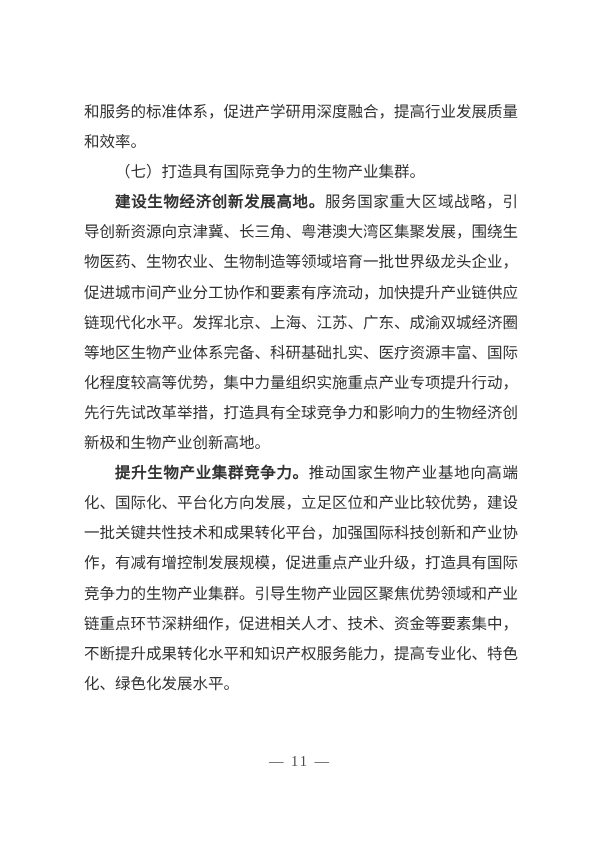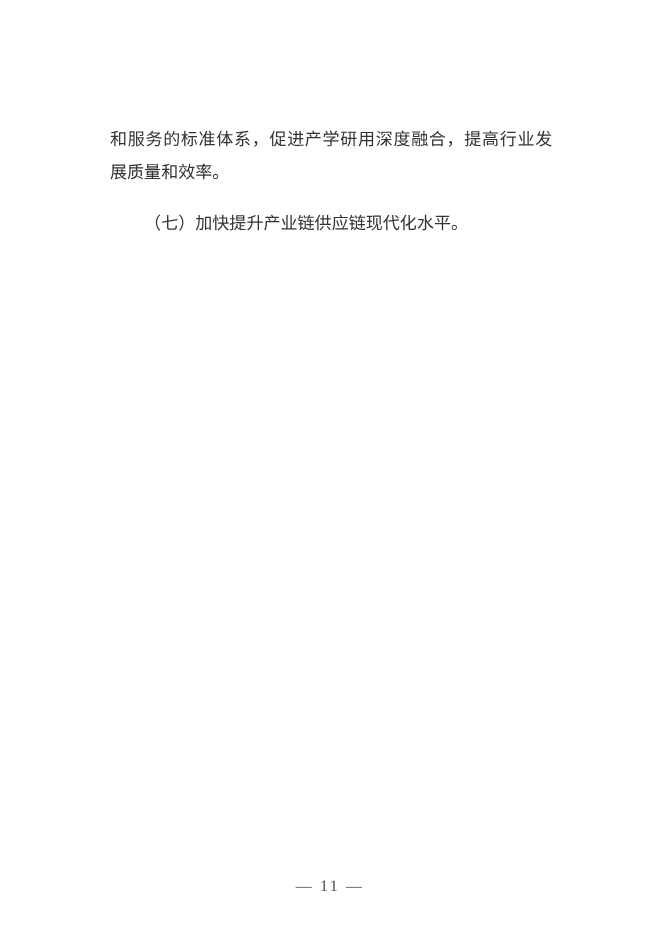--- a/index.html
+++ b/index.html
@@ -24,47 +24,49 @@
     left: 84px;
     top: 97px;
     width: 434px;
     color: #333333;
     font-size: 15.5px;
     line-height: 30.1px;
     text-align: justify;
     text-justify: inter-ideograph;
   }
   .para {
-    margin: 16px;
+    margin: 0;
     padding: 0;
     text-indent: 2em;
   }
   .para.continuation {
     text-indent: 0;
   }
   .para b {
     font-weight: bold;
   }
   .page-footer {
     position: absolute;
     left: 0;
     right: 0;
-    top: 797px;
+    top: 752px;
     text-align: center;
   }
   .page-number {
     color: #4a4a4a;
     font-size: 14.5px;
     letter-spacing: 2px;
   }
 </style>
 </head>
 <body style="background: rgb(255, 255, 255);">
 
 <div class="page">
   <main class="content" style="color: rgb(51, 51, 51);">
       <p class="para continuation"><span>和服务的标准体系，促进产学研用深度融合，提高行业发展质量和效率。</span></p>
-      <p class="para heading"><span>（七）加快提升产业链供应链现代化水平。</span></p>
+      <p class="para heading"><span>（七）打造具有国际竞争力的生物产业集群。</span></p>
+      <p class="para body"><b>建设生物经济创新发展高地。</b><span>服务国家重大区域战略，引导创新资源向京津冀、长三角、粤港澳大湾区集聚发展，围绕生物医药、生物农业、生物制造等领域培育一批世界级龙头企业，促进城市间产业分工协作和要素有序流动，加快提升产业链供应链现代化水平。发挥北京、上海、江苏、广东、成渝双城经济圈等地区生物产业体系完备、科研基础扎实、医疗资源丰富、国际化程度较高等优势，集中力量组织实施重点产业专项提升行动，先行先试改革举措，打造具有全球竞争力和影响力的生物经济创新极和生物产业创新高地。</span></p>
+      <p class="para body"><b>提升生物产业集群竞争力。</b><span>推动国家生物产业基地向高端化、国际化、平台化方向发展，立足区位和产业比较优势，建设一批关键共性技术和成果转化平台，加强国际科技创新和产业协作，有减有增控制发展规模，促进重点产业升级，打造具有国际竞争力的生物产业集群。引导生物产业园区聚焦优势领域和产业链重点环节深耕细作，促进相关人才、技术、资金等要素集中，不断提升成果转化水平和知识产权服务能力，提高专业化、特色化、绿色化发展水平。</span></p>
     </main>
   <footer class="page-footer">
     <span class="page-number" style="color: rgb(74, 74, 74);">— 11 —</span>
   </footer>
 </div>
 
 </body></html>

